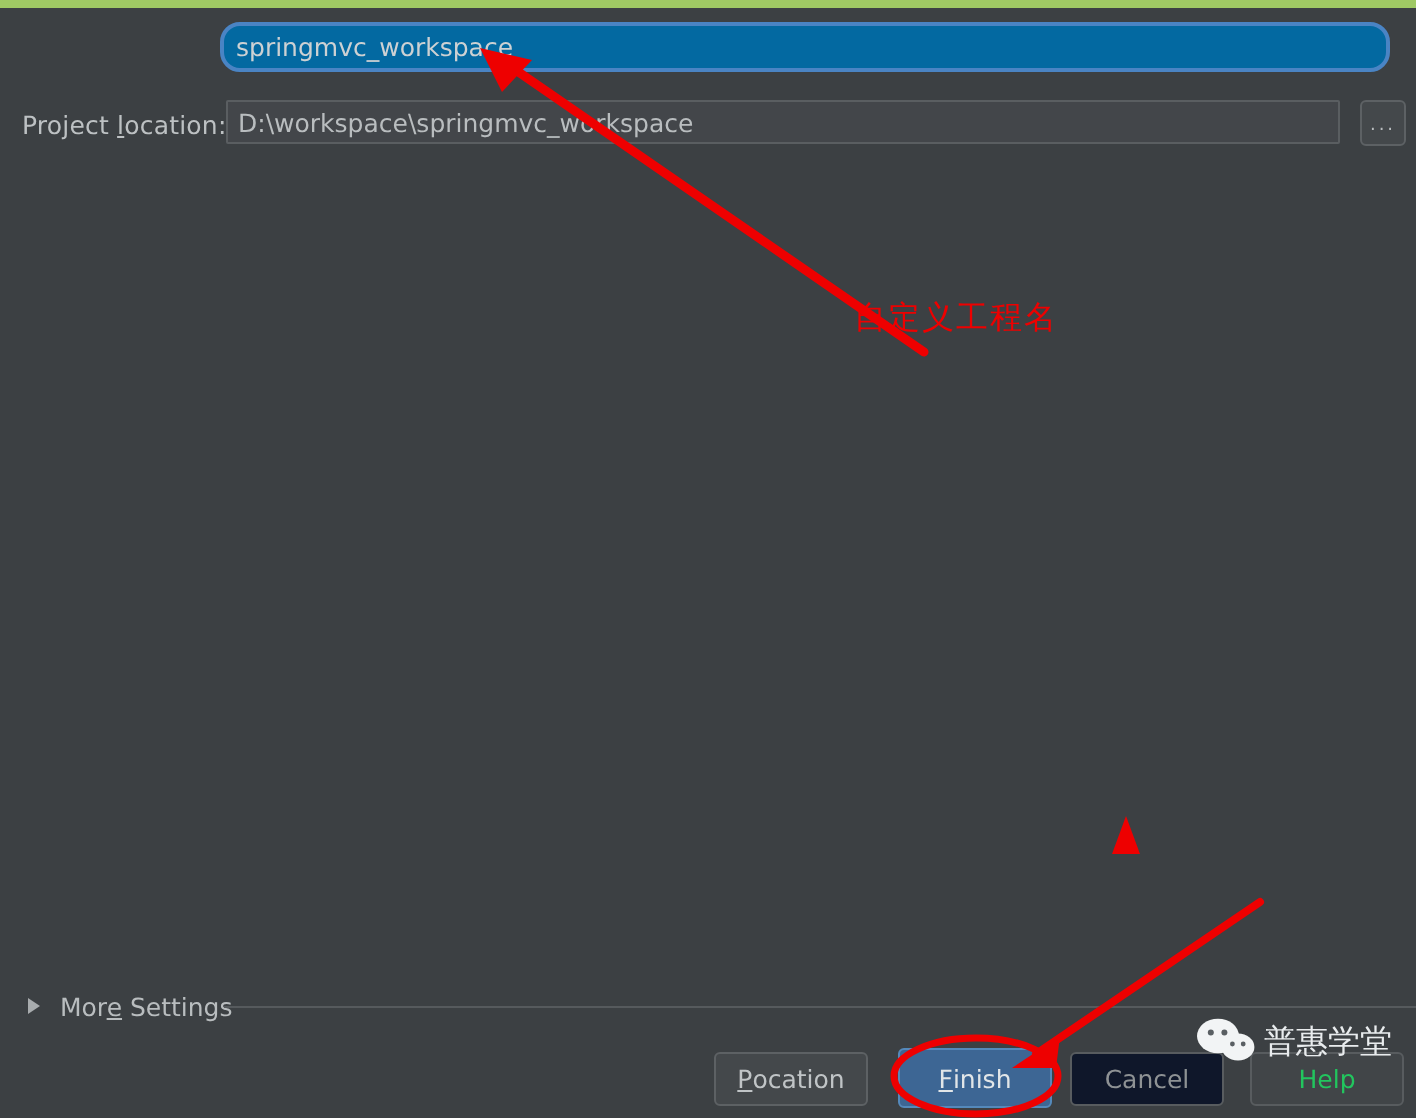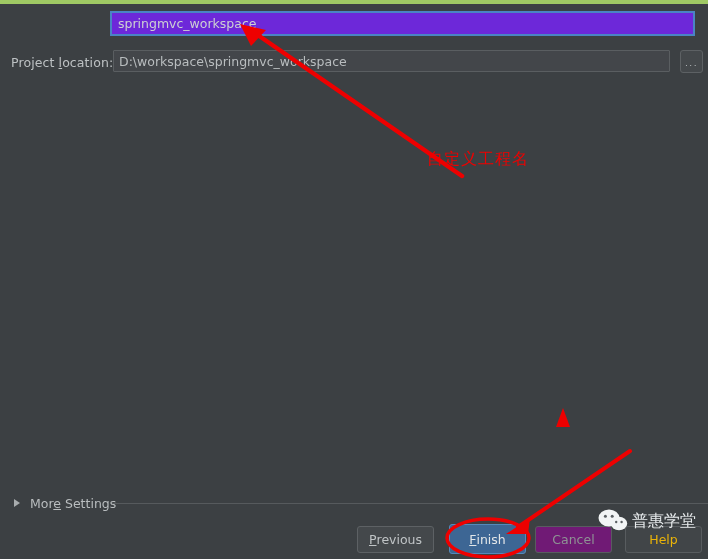--- a/index.html
+++ b/index.html
@@ -55,23 +55,23 @@
   .label-box-loc  { width: 100px; }
 
   
   .input-name {
     position: absolute;
     left: 110px;
     top: 11px;
     width: 585px;
     height: 25px;
     box-sizing: border-box;
-    background: #6d28d9;
+    background: #0369a1;
     border: 2px solid #4a84c4;
-    border-radius: 0;
+    border-radius: 10px;
     color: #cdd1d3;
     font-family: "DejaVu Sans", "Liberation Sans", sans-serif;
     font-size: 12.5px;
     padding: 0 6px;
     outline: none;
   }
 
   
   .input-loc {
     position: absolute;
@@ -163,29 +163,29 @@
     color: #c0c4c6;
   }
   .btn-finish {
     left: 449px; top: 524px; width: 77px; height: 30px;
     background: #3d6694;
     border: 1px solid #5489bb;
     color: #e2e6e8;
   }
   .btn-cancel {
     left: 535px; top: 526px; width: 77px; height: 27px;
-    background: #701a75;
+    background: #0f172a;
     border: 1px solid #585c5f;
     color: #8e9294;
   }
   .btn-help {
     left: 625px; top: 526px; width: 77px; height: 27px;
     background: #414548;
     border: 1px solid #585c5f;
-    color: #eab308;
+    color: #22c55e;
   }
 
   
   .overlay {
     position: absolute;
     left: 0; top: 0;
     width: 708px; height: 559px;
     pointer-events: none;
   }
   .anno-text {
@@ -232,21 +232,21 @@
   <div class="btn-browse">...</div>
 
   <div class="more-settings">
     <span class="tri-right"></span>
     <span class="more-label"><span>Mor</span><u>e</u><span> Settings</span></span>
   </div>
   <div class="more-divider"></div>
 
   <div class="btn btn-prev">
       <u>P</u>
-      <span>revious</span>
+      <span>ocation</span>
     </div>
   <div class="btn btn-finish">
       <u>F</u>
       <span>inish</span>
     </div>
   <div class="btn btn-cancel">
       <span>Cancel</span>
     </div>
   <div class="btn btn-help">
       <span>Help</span>

